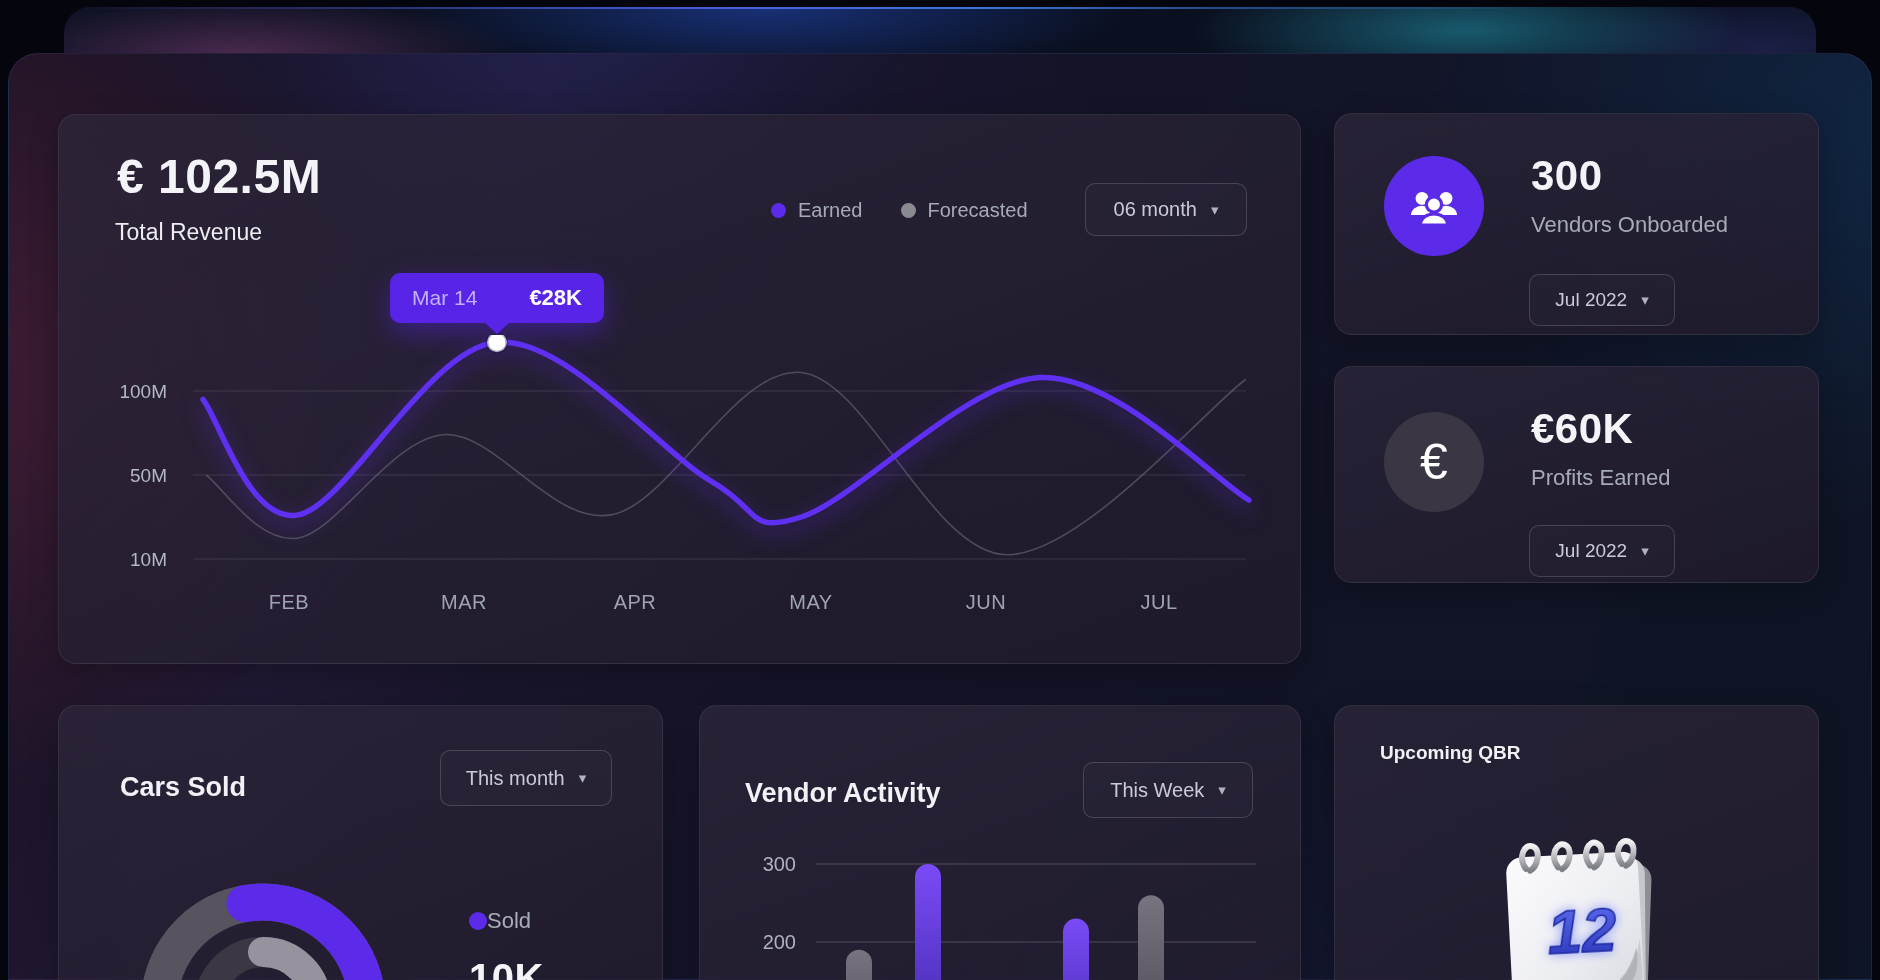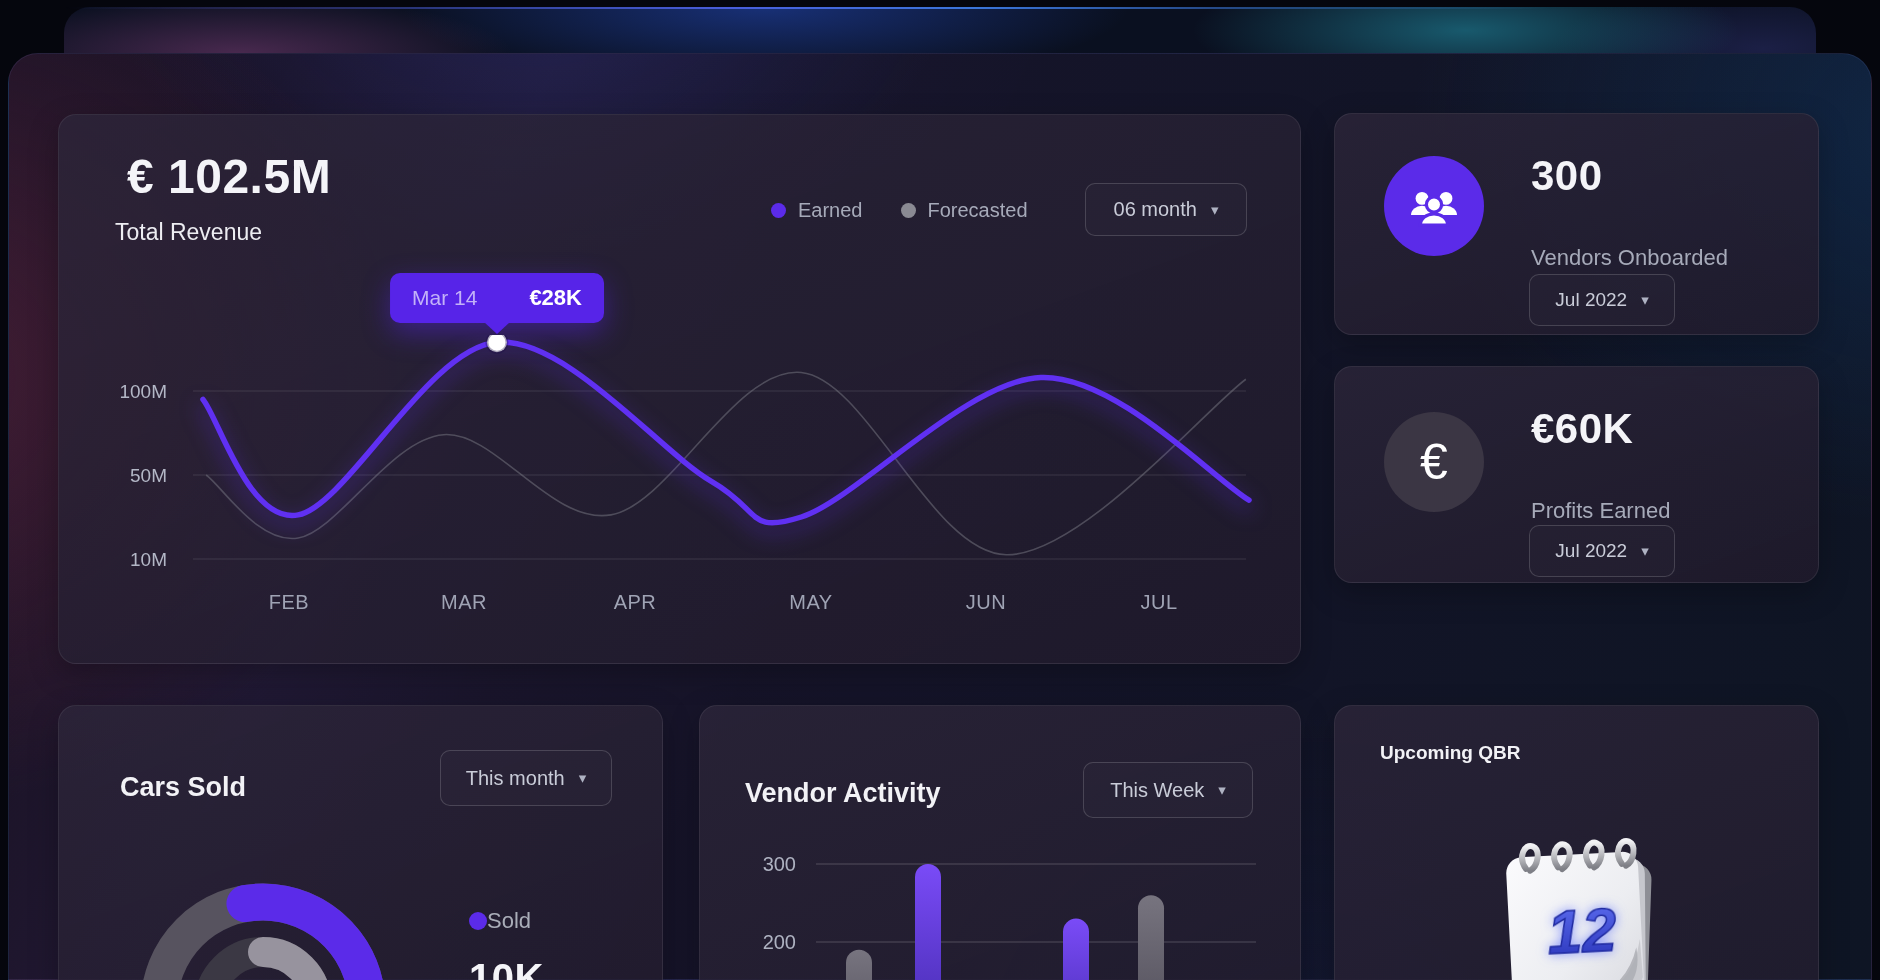--- a/index.html
+++ b/index.html
@@ -54,21 +54,21 @@
   #profits-card{left:1334px;top:366px;width:485px;height:217px;}
   #cars-card{left:58px;top:705px;width:605px;height:420px;}
   #activity-card{left:699px;top:705px;width:602px;height:420px;}
   #qbr-card{left:1334px;top:705px;width:485px;height:420px;}
 
   .big-value{color:#F4F4F8;font-weight:bold;letter-spacing:.5px;}
   .muted{color:#A6AAB9;}
   .card-title{color:#F2F2F6;font-weight:bold;}
 
   
-  #revenue-value{position:absolute;left:68px;top:34px;font-size:48px;}
+  #revenue-value{position:absolute;left:58px;top:34px;font-size:48px;}
   #revenue-label{position:absolute;left:56px;top:104px;font-size:23px;color:#EDEDF2;}
   .legend-row{position:absolute;left:712px;top:84px;display:flex;gap:38px;align-items:center;}
   .legend-item{display:flex;align-items:center;gap:12px;font-size:20px;color:#A6AAB9;}
   .dot{width:15px;height:15px;border-radius:50%;}
   .dropdown{
     display:flex;align-items:center;justify-content:center;gap:14px;
     border:1.5px solid rgba(255,255,255,.16);border-radius:10px;
     color:#C9CCD8;font-size:20px;box-sizing:border-box;cursor:pointer;
     background:rgba(255,255,255,.015);
   }
@@ -96,21 +96,21 @@
   }
   .tt-date{color:#C3B2F8;font-size:21px;}
   .tt-val{color:#FFFFFF;font-size:22px;font-weight:bold;margin-left:36px;}
 
   
   .stat-icon{position:absolute;left:49px;top:45px;width:100px;height:100px;border-radius:50%;
     display:flex;align-items:center;justify-content:center;}
   #vendors-icon{background:#5B2BE9;top:42px;}
   #profits-icon{background:#3B3644;color:#FFF;font-size:50px;}
   .stat-value{position:absolute;left:196px;top:38px;font-size:42px;}
-  .stat-label{position:absolute;left:196px;top:98px;font-size:22px;margin-top:33px;}
+  .stat-label{position:absolute;left:196px;top:98px;font-size:22px;}
 
   
   #cars-title{position:absolute;left:61px;top:66px;font-size:27px;}
   #activity-title{position:absolute;left:45px;top:72px;font-size:27px;}
   #qbr-title{position:absolute;left:45px;top:36px;font-size:19px;}
   #cars-legend{position:absolute;left:410px;top:202px;display:flex;align-items:center;font-size:22px;color:#A9ADB8;}
   #cars-legend .dot{width:18px;height:18px;}
   #cars-value{position:absolute;left:410px;top:250px;font-size:40px;}
   .chart-abs{position:absolute;left:0;top:0;}
 </style>

